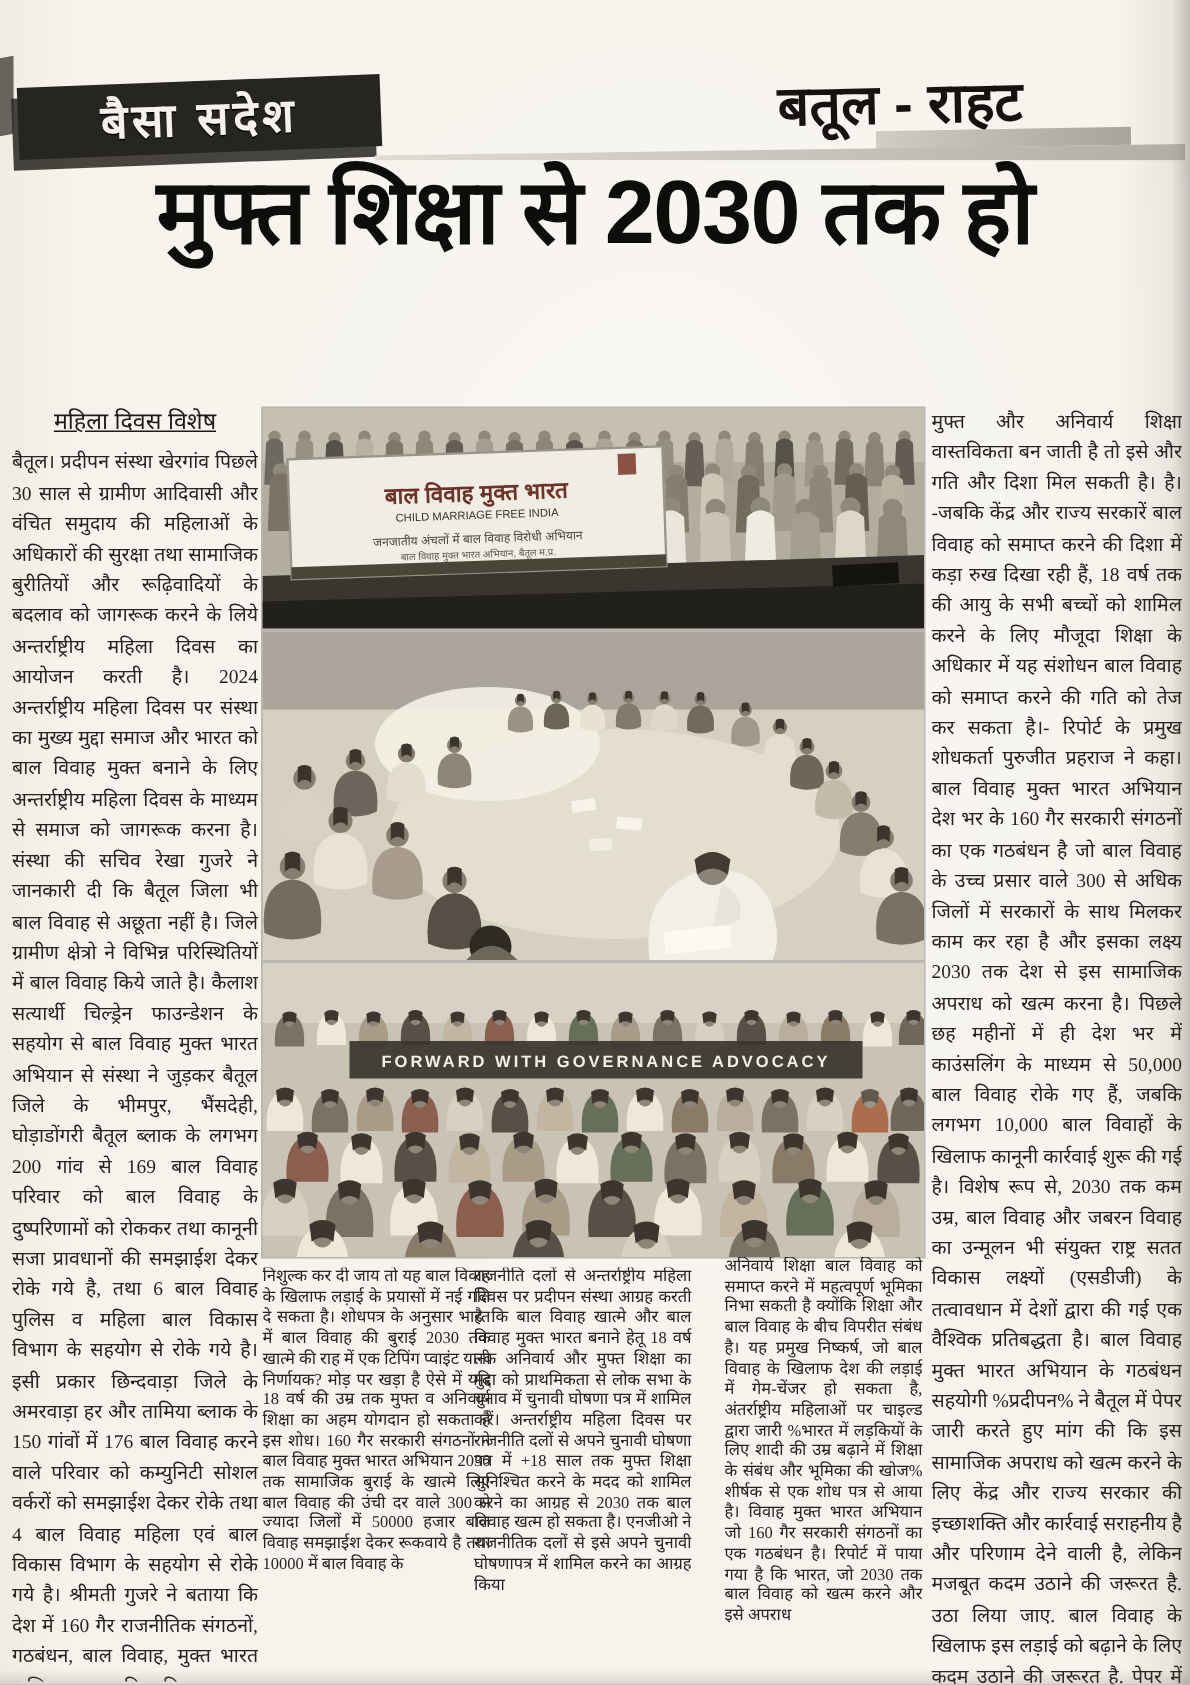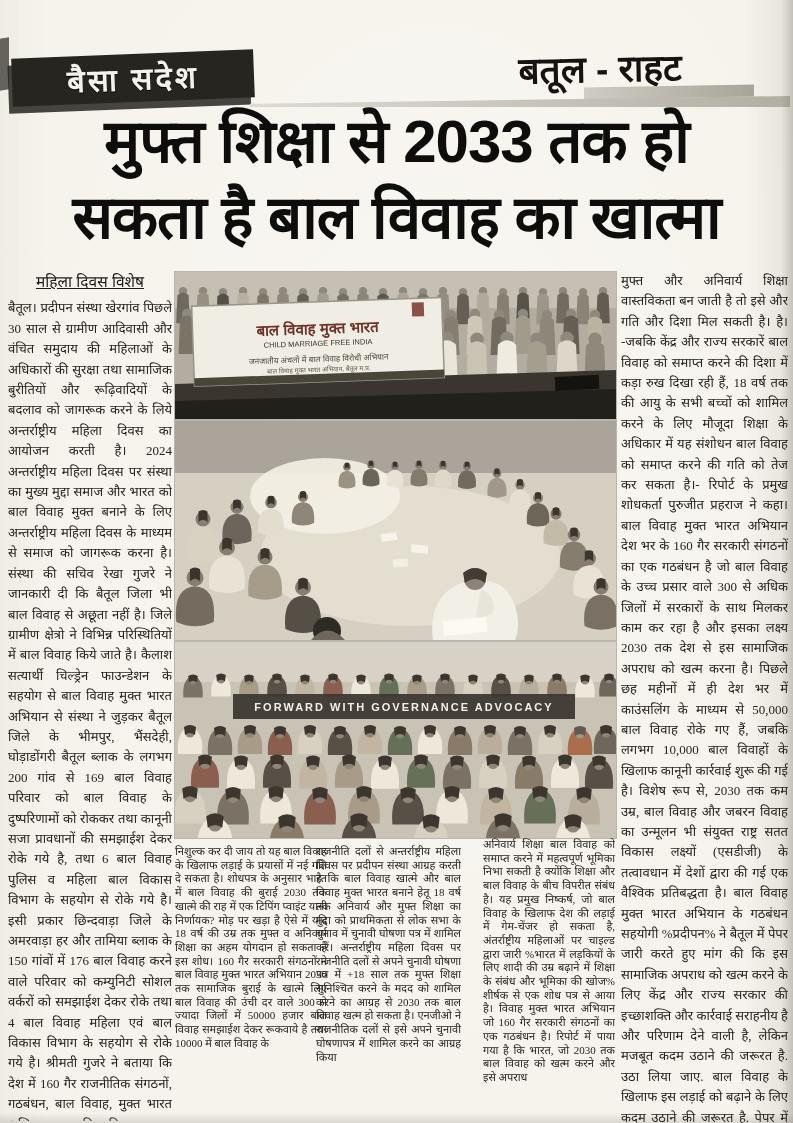--- a/index.html
+++ b/index.html
@@ -85,22 +85,21 @@
   <div class="corner-mark"></div>
 
   <div class="m-left">
     <span class="m-text">बैसा सदेश</span>
   </div>
   <div class="m-right">बतूल - राहट</div>
   <div class="ribbon2"></div>
   <div class="ribbon"></div>
 
   <div class="headline">
-    <div class="hl">मुफ्त शिक्षा से 2033 तक हो</div>
-    <div class="hl">सकता है बाल विवाह का खात्मा</div>
+    <div class="hl">मुफ्त शिक्षा से 2030 तक हो</div>
   </div>
 
   <div class="col col-side col1">
     <span class="kicker">महिला दिवस विशेष</span>
     <span>बैतूल। प्रदीपन संस्था खेरगांव पिछले 30 साल से ग्रामीण आदिवासी और वंचित समुदाय की महिलाओं के अधिकारों की सुरक्षा तथा सामाजिक बुरीतियों और रूढ़िवादियों के बदलाव को जागरूक करने के लिये अन्तर्राष्ट्रीय महिला दिवस का आयोजन करती है। 2024 अन्तर्राष्ट्रीय महिला दिवस पर संस्था का मुख्य मुद्दा समाज और भारत को बाल विवाह मुक्त बनाने के लिए अन्तर्राष्ट्रीय महिला दिवस के माध्यम से समाज को जागरूक करना है। संस्था की सचिव रेखा गुजरे ने जानकारी दी कि बैतूल जिला भी बाल विवाह से अछूता नहीं है। जिले ग्रामीण क्षेत्रो ने विभिन्न परिस्थितियों में बाल विवाह किये जाते है। कैलाश सत्यार्थी चिल्ड्रेन फाउन्डेशन के सहयोग से बाल विवाह मुक्त भारत अभियान से संस्था ने जुड़कर बैतूल जिले के भीमपुर, भैंसदेही, घोड़ाडोंगरी बैतूल ब्लाक के लगभग 200 गांव से 169 बाल विवाह परिवार को बाल विवाह के दुष्परिणामों को रोककर तथा कानूनी सजा प्रावधानों की समझाईश देकर रोके गये है, तथा 6 बाल विवाह पुलिस व महिला बाल विकास विभाग के सहयोग से रोके गये है। इसी प्रकार छिन्दवाड़ा जिले के अमरवाड़ा हर और तामिया ब्लाक के 150 गांवों में 176 बाल विवाह करने वाले परिवार को कम्युनिटी सोशल वर्करों को समझाईश देकर रोके तथा 4 बाल विवाह महिला एवं बाल विकास विभाग के सहयोग से रोके गये है। श्रीमती गुजरे ने बताया कि देश में 160 गैर राजनीतिक संगठनों, गठबंधन, बाल विवाह, मुक्त भारत अभियान द्वारा महिला दिवस पर एक शोध पत्र एक्सप्लोरिंग लिंकेज एंड रोल्स आफ एजुकेशन इन एल्लिवेटिंग एट मैरेज फार इन इंडिया में उजागर हुआ है। पुरूजीत पहरा ने कहा है कि केन्द्र व राज्य सरकारें दोनों ही बाल विवाह के खात्मे के लिए इच्छाशक्ति और गम्भीरता से काम कर रही है। यदि शिक्षा का अधिकार</span>
   </div>
 
   <div class="photos">
 
     <svg class="photo" viewBox="0 0 441 147" width="441" height="147">

